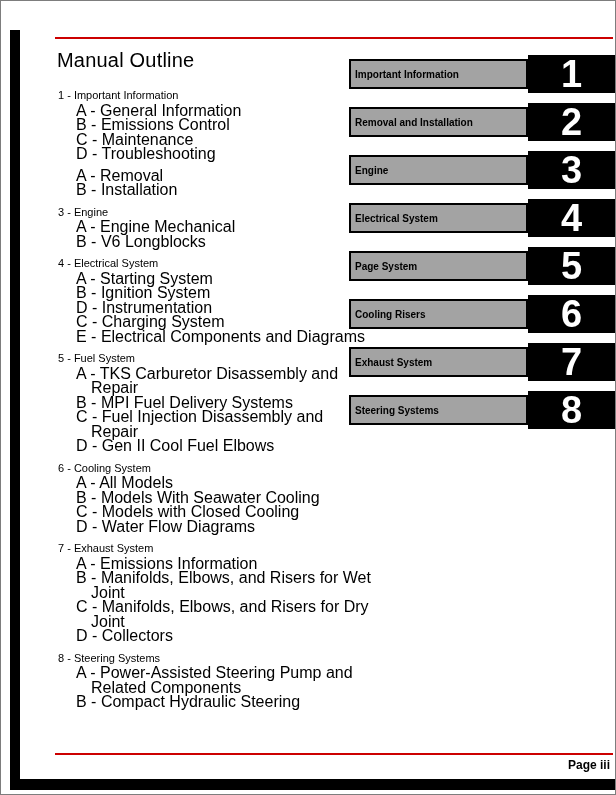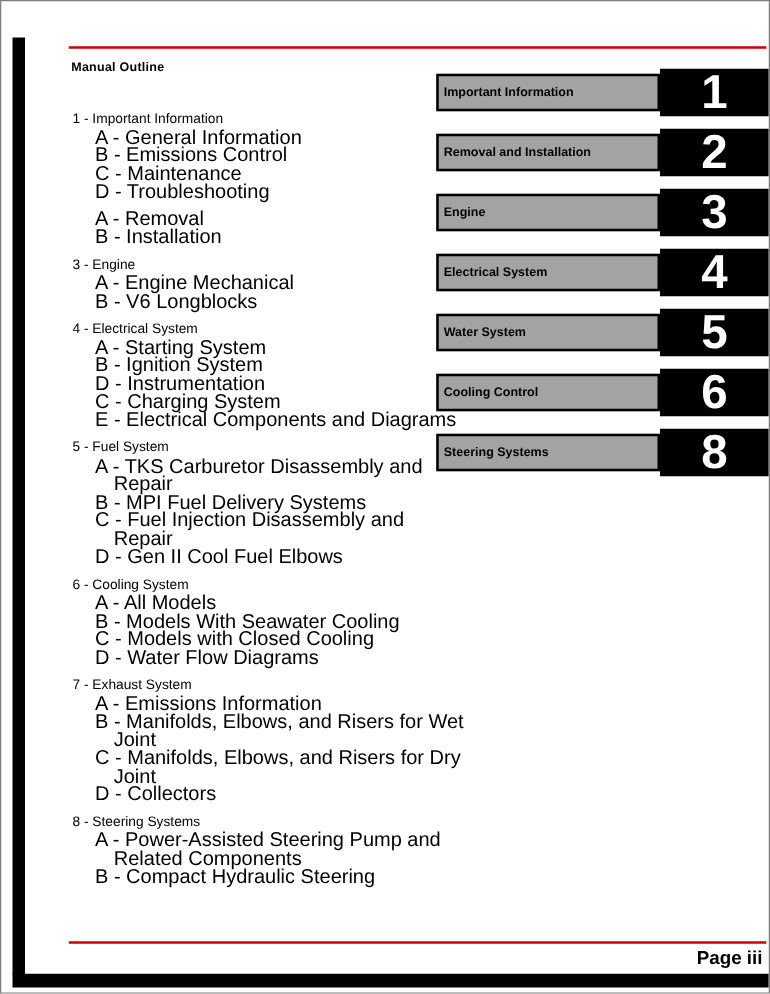--- a/index.html
+++ b/index.html
@@ -40,22 +40,22 @@
     height: 2px;
     background: var(--accent-red, #cc0000);
   }
   .rule.top { top: 36px; }
   .rule.bottom { top: 752px; }
   .page-title {
     position: absolute;
     left: 56px;
     top: 48px;
     margin: 0;
-    font-size: 10px;
-    font-weight: bold;
+    font-size: 20px;
+    font-weight: normal;
     letter-spacing: 0.2px;
   }
   .outline {
     position: absolute;
     left: 57px;
     top: 87px;
   }
   .outline-section { margin-bottom: 7px; }
   .outline-section-label {
     font-size: 11px;
@@ -107,21 +107,21 @@
     font-weight: bold;
     line-height: 1;
     display: flex;
     align-items: center;
     justify-content: center;
   }
   .page-number {
     position: absolute;
     top: 757px;
     right: 5px;
-    font-size: 15px;
+    font-size: 12px;
     font-weight: bold;
   }
 </style>
 </head>
 <body>
 
 <div class="page">
   <div class="left-bar"></div>
   <div class="bottom-bar"></div>
   <div class="rule top"></div>
@@ -189,26 +189,30 @@
       </div>
       <div class="tab-row">
         <div class="tab-label">Engine</div>
         <div class="tab-num">3</div>
       </div>
       <div class="tab-row">
         <div class="tab-label">Electrical System</div>
         <div class="tab-num">4</div>
       </div>
       <div class="tab-row">
-        <div class="tab-label">Water System</div>
+        <div class="tab-label">Page System</div>
         <div class="tab-num">5</div>
       </div>
       <div class="tab-row">
-        <div class="tab-label">Cooling Control</div>
+        <div class="tab-label">Cooling Risers</div>
         <div class="tab-num">6</div>
+      </div>
+      <div class="tab-row">
+        <div class="tab-label">Exhaust System</div>
+        <div class="tab-num">7</div>
       </div>
       <div class="tab-row">
         <div class="tab-label">Steering Systems</div>
         <div class="tab-num">8</div>
       </div>
     </div>
   <div class="rule bottom"></div>
   <div class="page-number">Page iii</div>
 </div>
 

